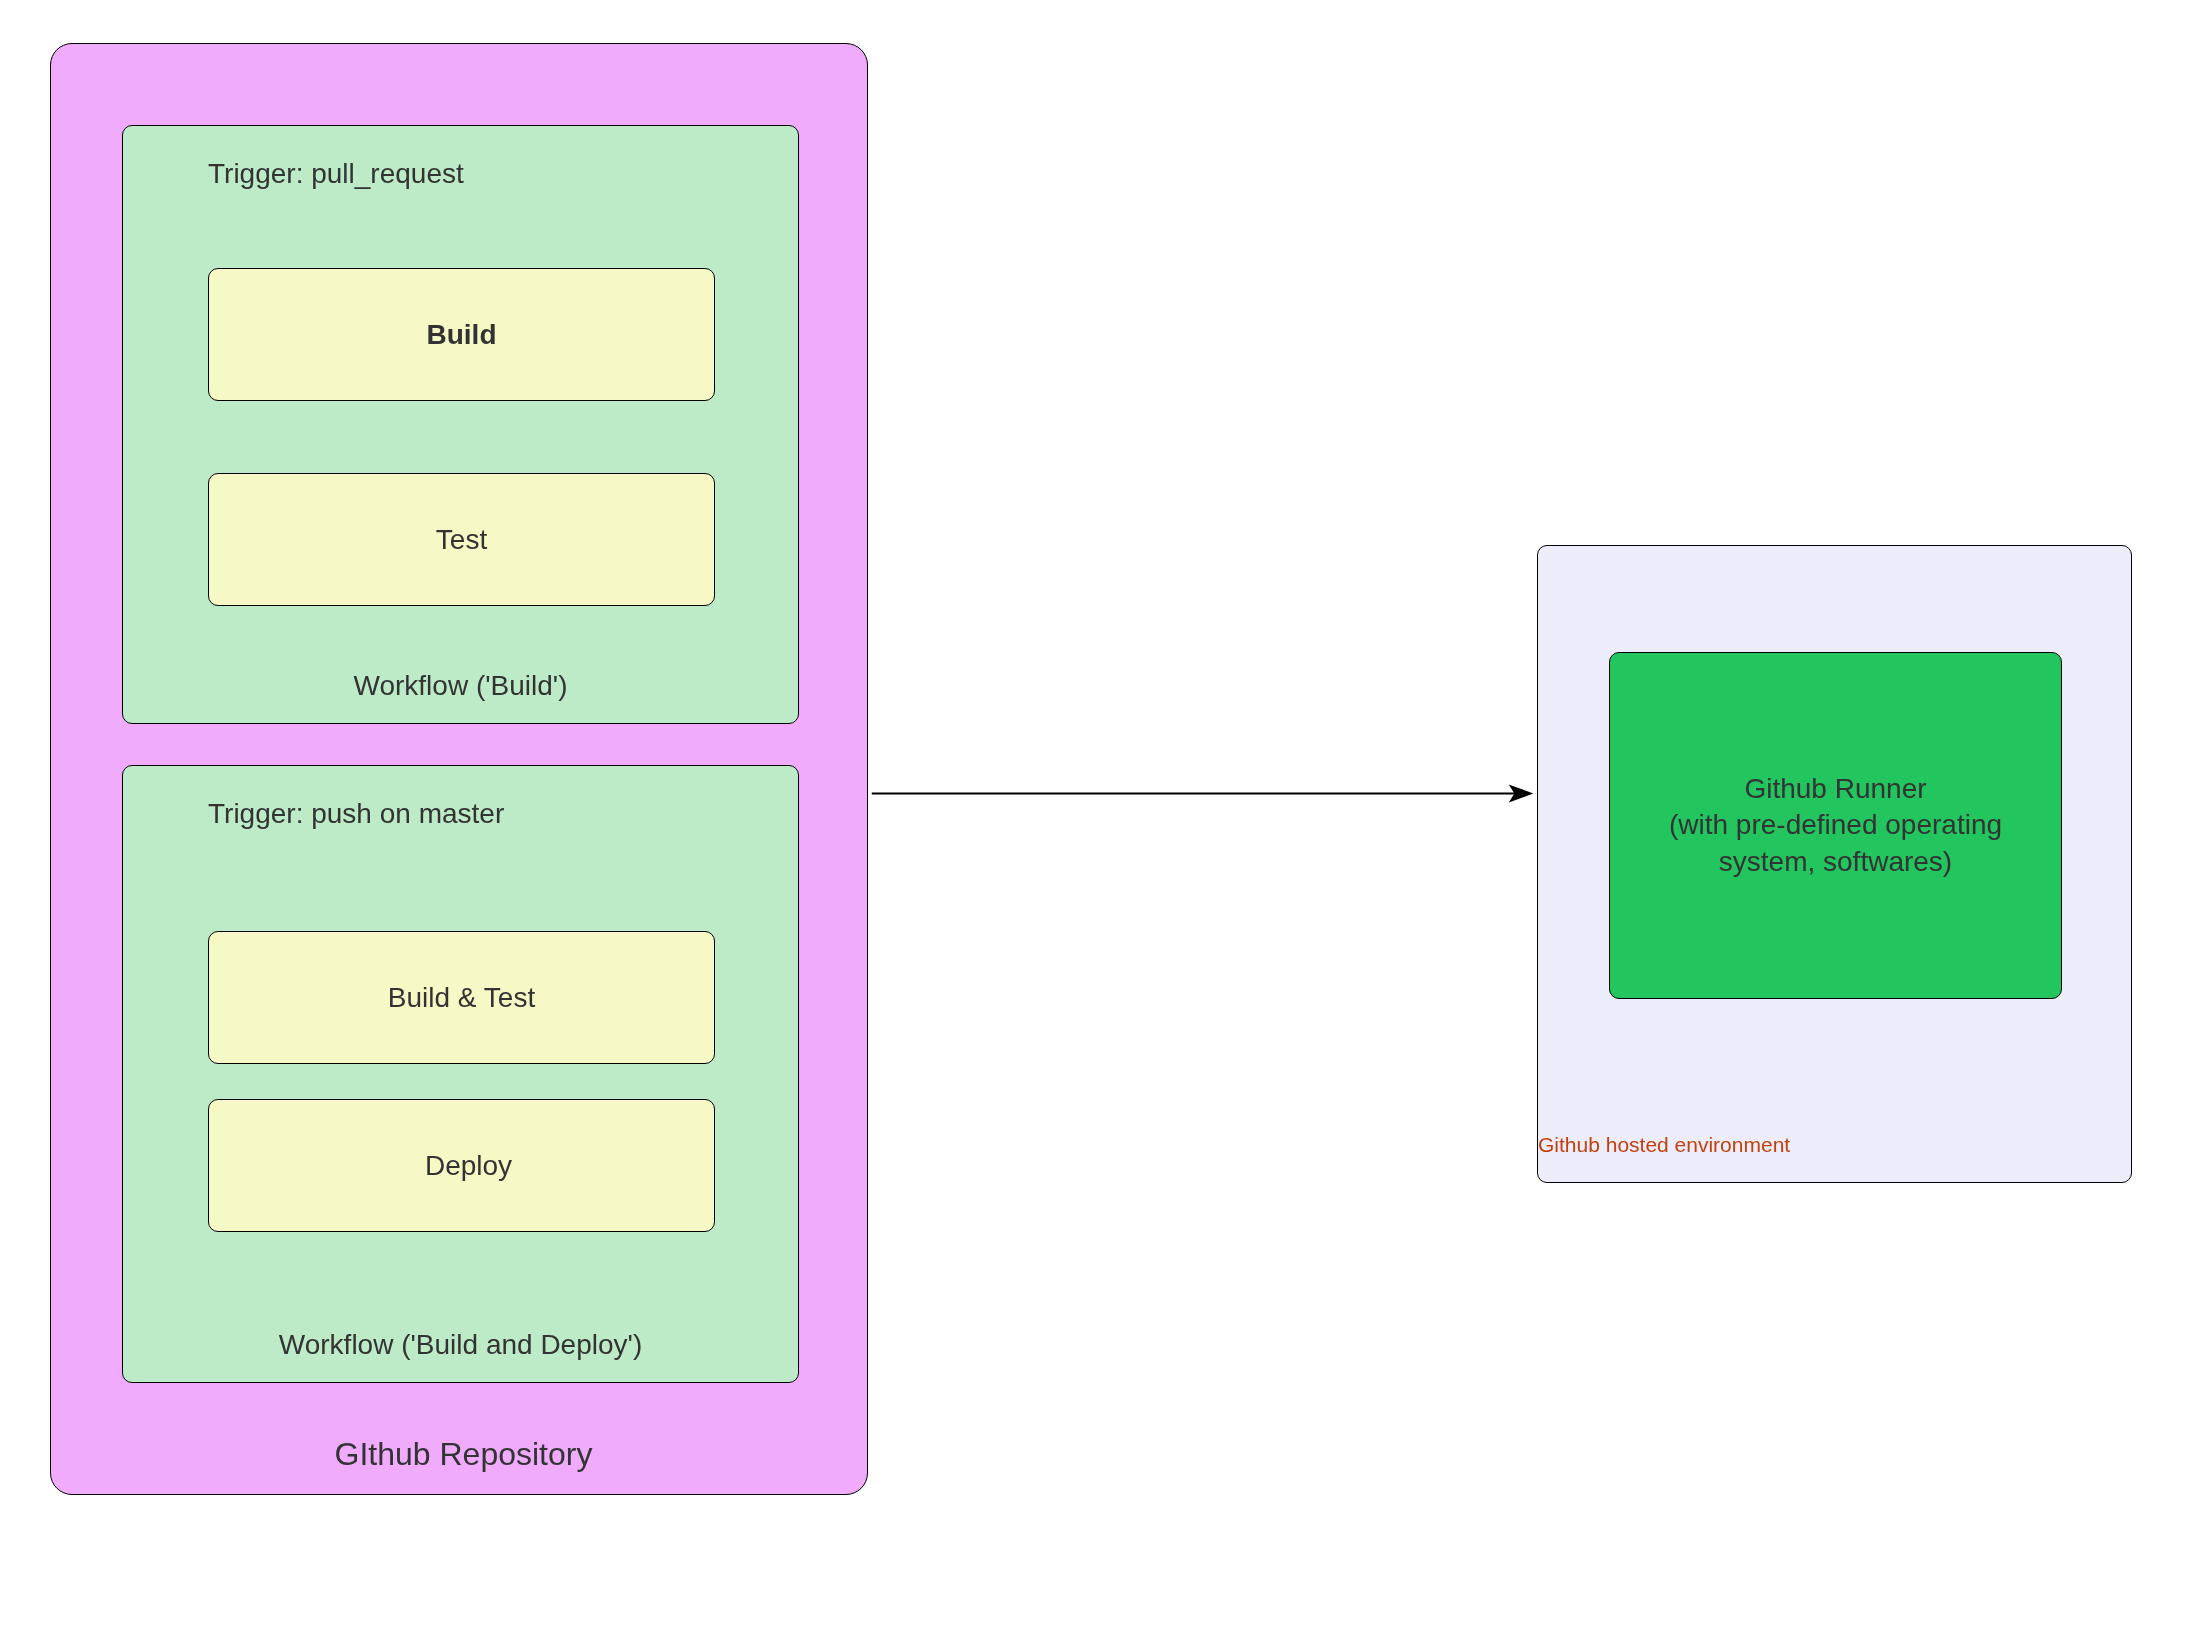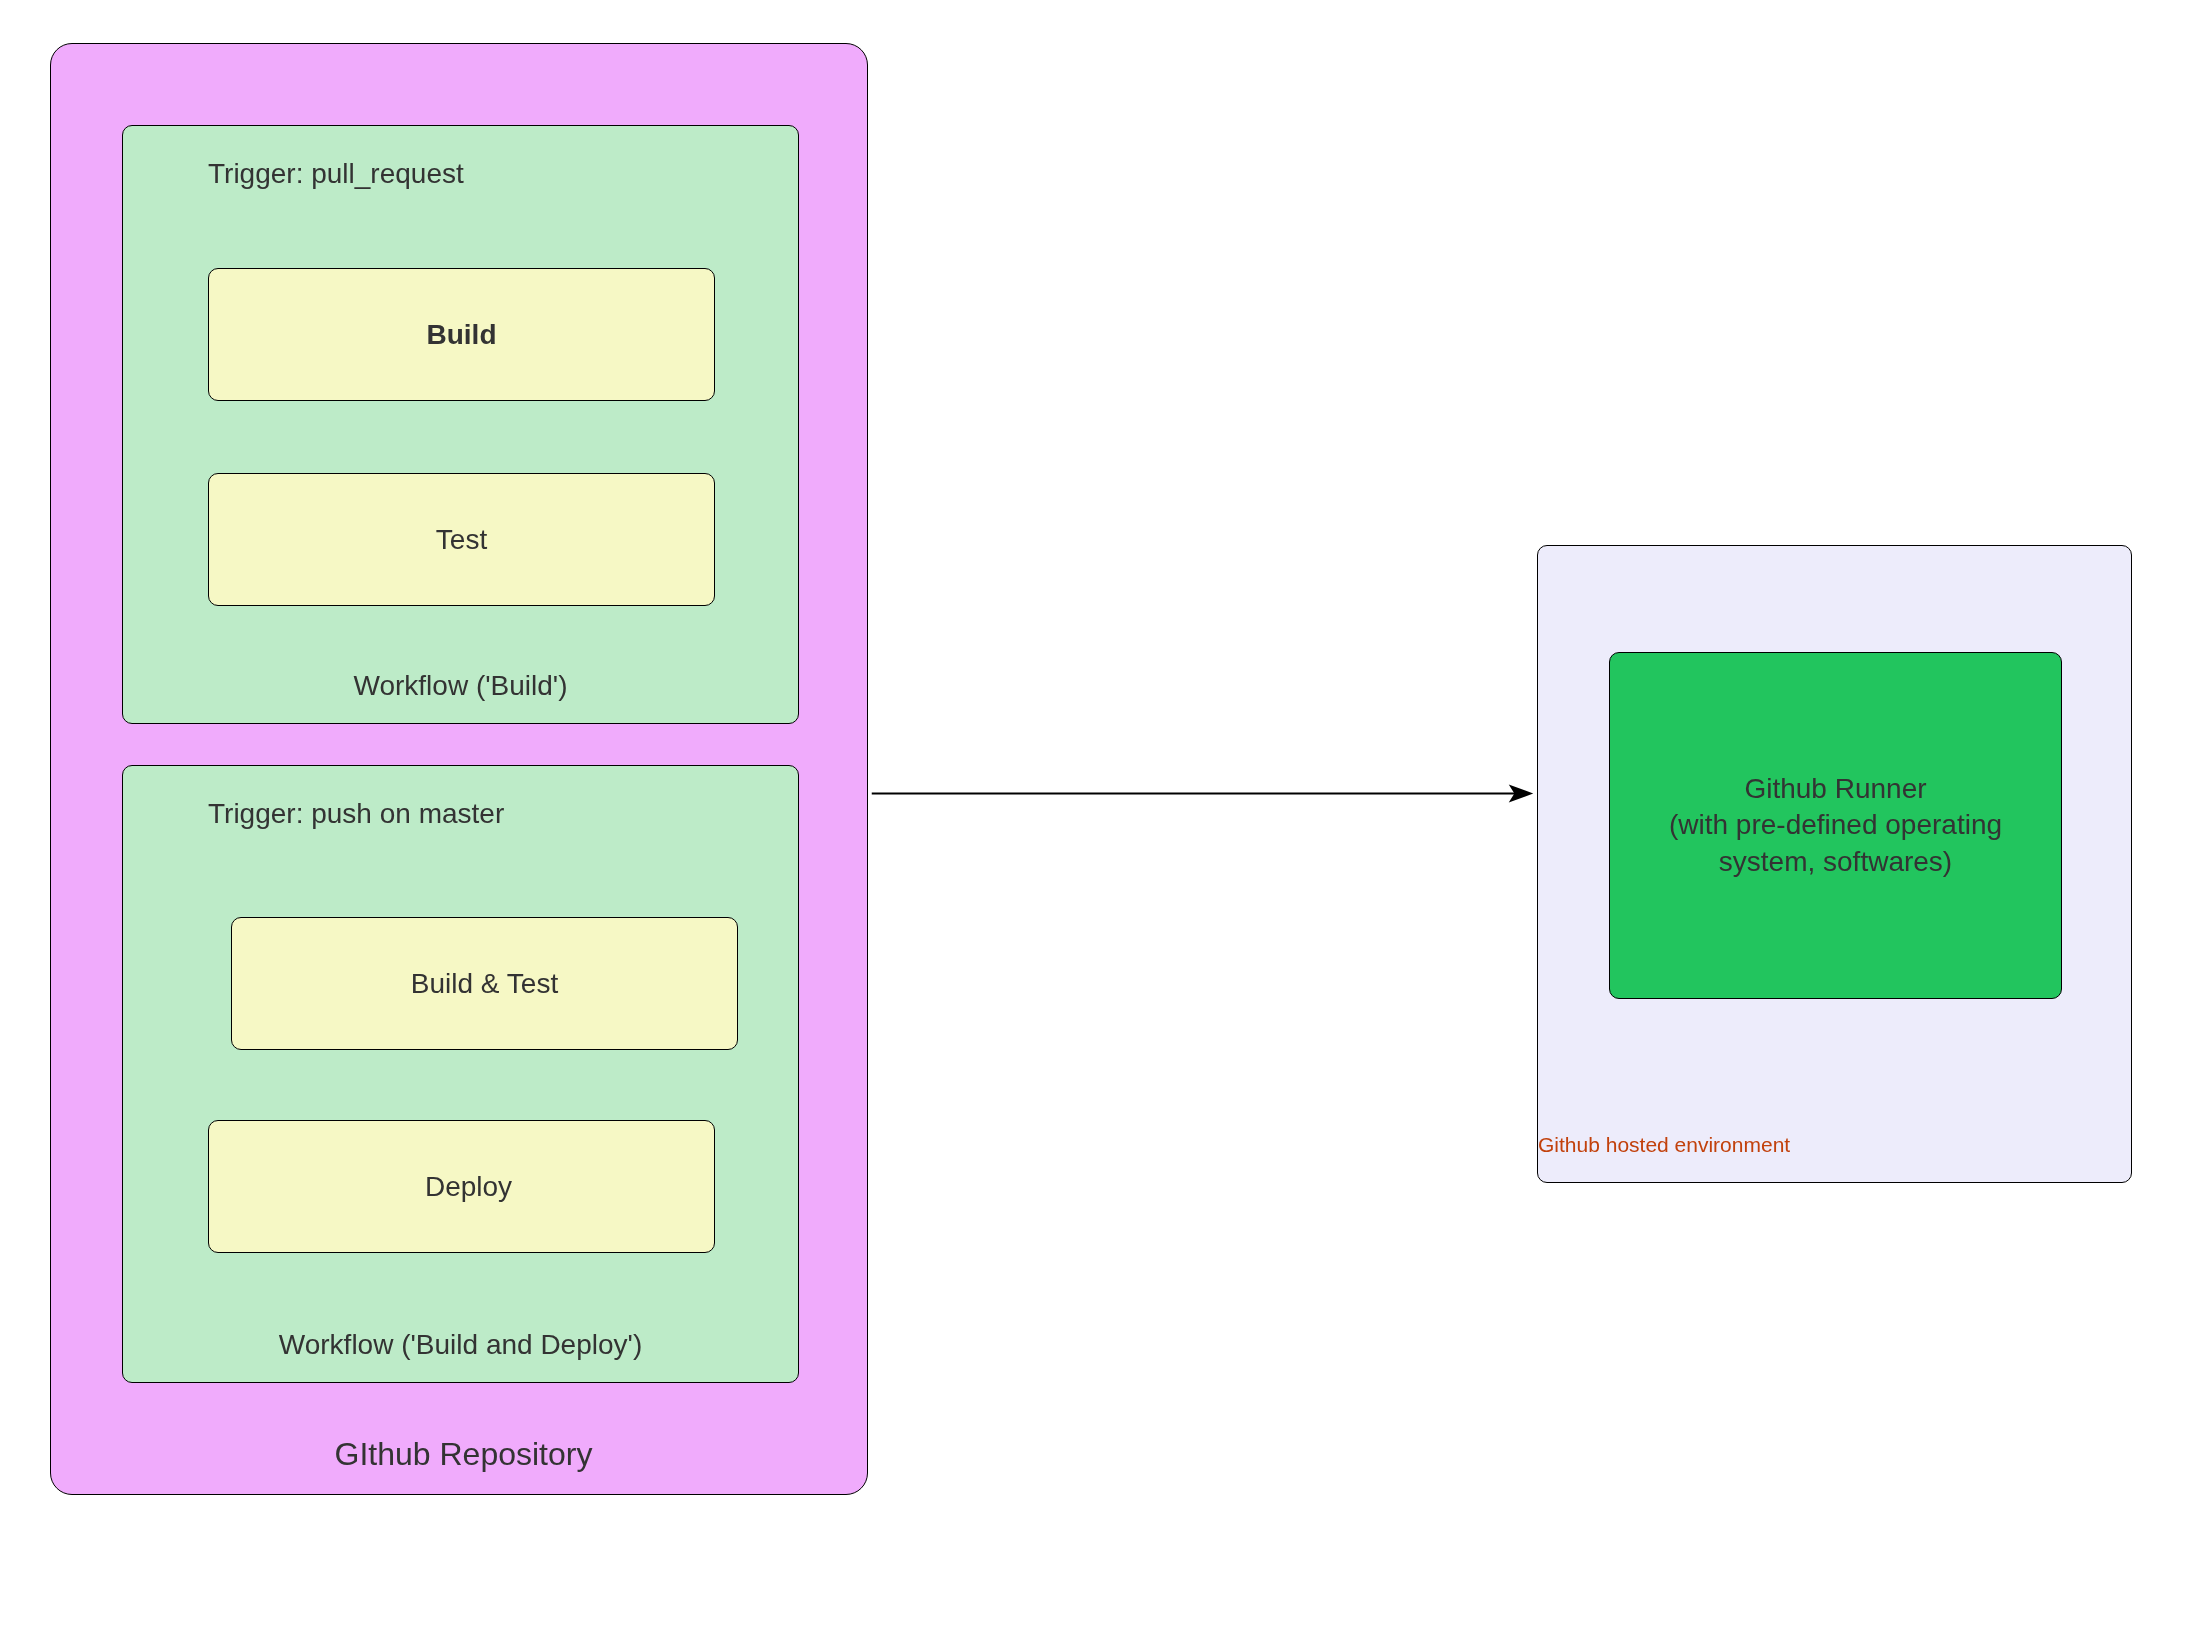--- a/index.html
+++ b/index.html
@@ -67,22 +67,22 @@
     border: 1.4px solid #000;
     border-radius: 10px;
     display: flex;
     align-items: center;
     justify-content: center;
     font-size: 28px;
     color: #333;
   }
   .step-1a { top: 142px; font-weight: bold; }
   .step-1b { top: 347px; }
-  .step-2a { top: 151px; margin-left: 23px; }
-  .step-2b { top: 354px; padding-left: 14px; }
+  .step-2a { top: 165px; }
+  .step-2b { top: 333px; padding-left: 14px; }
   .env-container {
     position: absolute;
     left: 1537px;
     top: 545px;
     width: 595px;
     height: 638px;
     background: #edecfb;
     border: 1.4px solid #000;
     border-radius: 10px;
   }

